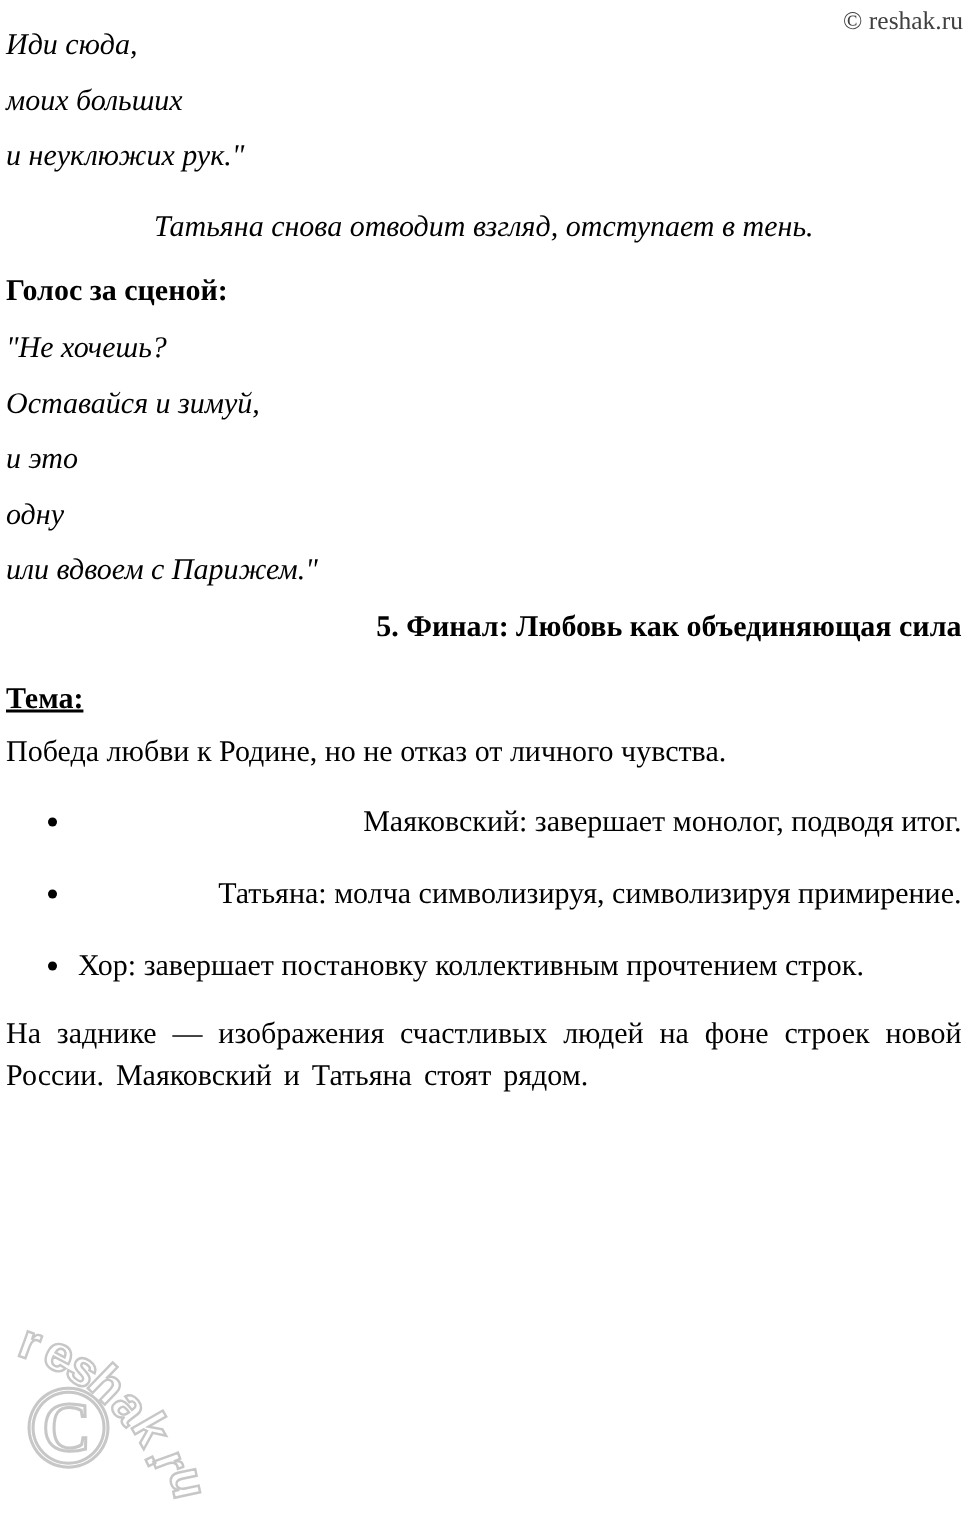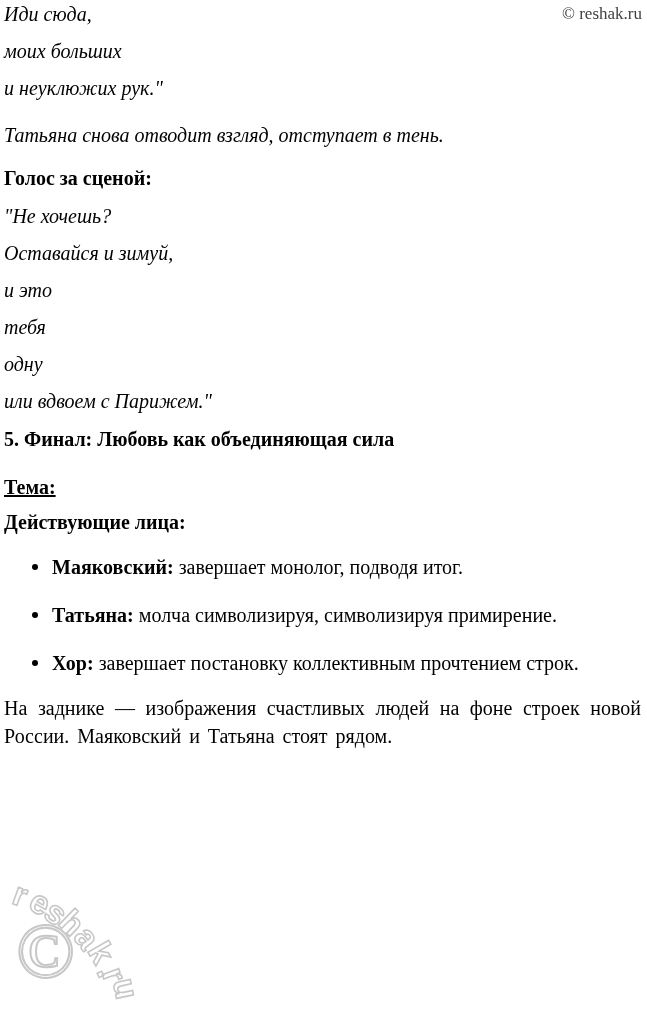--- a/index.html
+++ b/index.html
@@ -17,47 +17,48 @@
   }
   .page {
     position: relative;
     width: 647px;
     height: 1020px;
     background: #ffffff;
   }
   .content {
     position: relative;
     z-index: 2;
-    padding: 0 6px 0 4px;
+    padding: 16px 6px 0 4px;
   }
   .content p {
     margin: 0;
     font-size: 20px;
     line-height: 28px;
   }
   .poem {
     font-style: italic;
   }
   .stage {
     font-style: italic;
+    text-align: center;
   }
   .head {
     font-weight: bold;
   }
   .justify {
     text-align: justify;
     word-spacing: 3px;
   }
   .mb7  { margin-bottom: 7px  !important; text-decoration: underline; }
   .mb9  { margin-bottom: 9px  !important; }
   .mb10 { margin-bottom: 10px !important; }
   .mb15 { margin-bottom: 15px !important; }
   .mb17 { margin-bottom: 17px !important; }
   .mb19 { margin-bottom: 19px !important; }
-  .mb20 { margin-bottom: 20px !important; }
+  .mb20 { margin-bottom: 20px !important; text-align: right; }
   ul.chars {
     list-style: none;
     margin: 0;
     padding: 0;
   }
   ul.chars li {
     position: relative;
     font-size: 20px;
     line-height: 28px;
     padding-left: 48px;
@@ -65,21 +66,21 @@
   .bullet-dot {
     position: absolute;
     left: 28px;
     top: 11px;
     width: 6px;
     height: 6px;
     border-radius: 50%;
     background: #000000;
   }
   .char-name {
-    font-weight: bold;
+    font-weight: normal;
     margin-right: 5px;
   }
   .copyright {
     position: absolute;
     top: 2px;
     right: 5px;
     z-index: 3;
     font-size: 17px;
     line-height: 24px;
     color: #404040;
@@ -133,29 +134,28 @@
     <p class="poem mb9">моих больших</p>
     <p class="poem mb19">и неуклюжих рук."</p>
 
     <p class="stage mb15">Татьяна снова отводит взгляд, отступает в тень.</p>
 
     <p class="head mb10">Голос за сценой:</p>
 
     <p class="poem mb9">"Не хочешь?</p>
     <p class="poem mb9">Оставайся и зимуй,</p>
     <p class="poem mb9">и это</p>
-    <p class="poem mb9">тебя</p>
     <p class="poem mb9">одну</p>
     <p class="poem mb10">или вдвоем с Парижем."</p>
 
     <p class="head mb20">5. Финал: Любовь как объединяющая сила</p>
 
     <p class="head mb7">Тема:</p>
+    <p class="mb19">Победа любви к Родине, но не отказ от личного чувства.</p>
 
-    <p class="head mb17">Действующие лица:</p>
 
     <ul class="chars">
       <li class="mb20">
         <span class="bullet-dot"></span>
         <span class="char-name">Маяковский:</span><span>завершает монолог, подводя итог.</span>
       </li>
       <li class="mb20">
         <span class="bullet-dot"></span>
         <span class="char-name">Татьяна:</span><span>молча символизируя, символизируя примирение.</span>
       </li>

